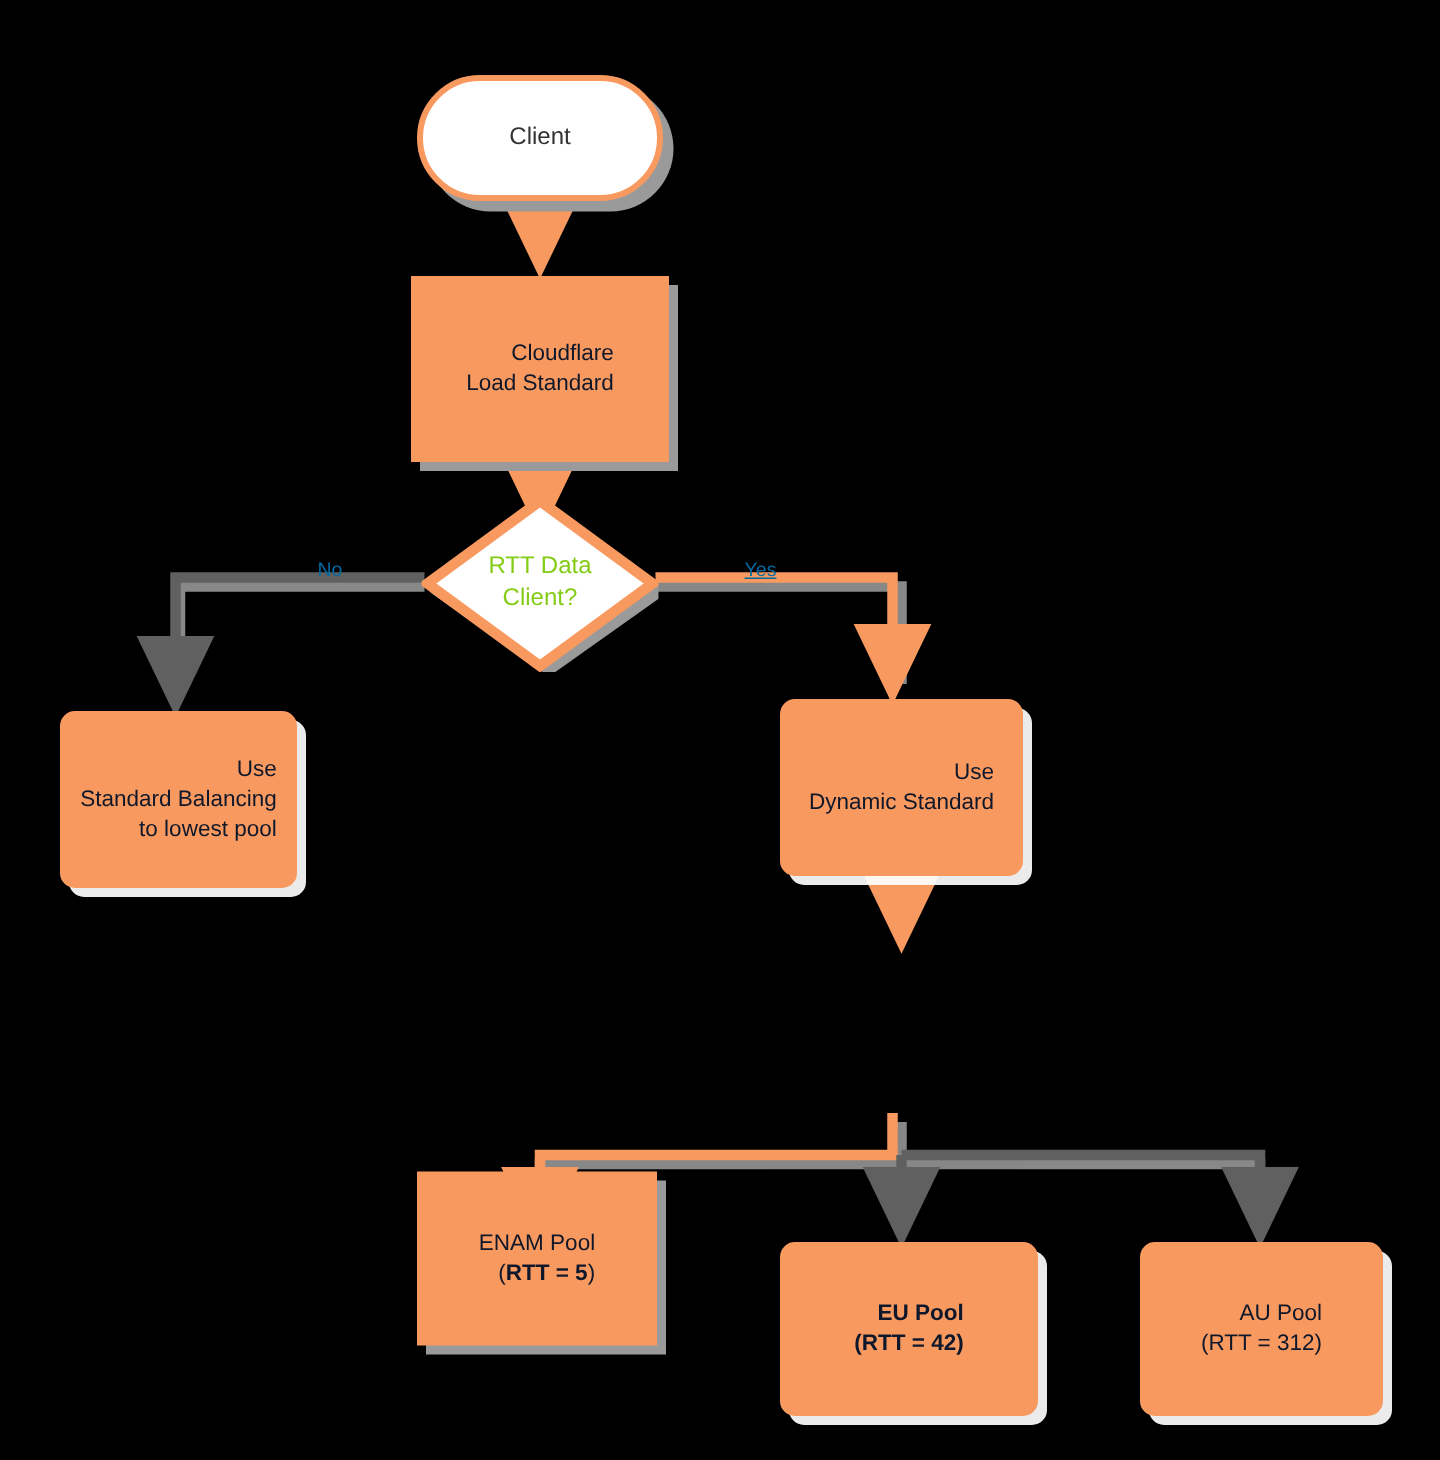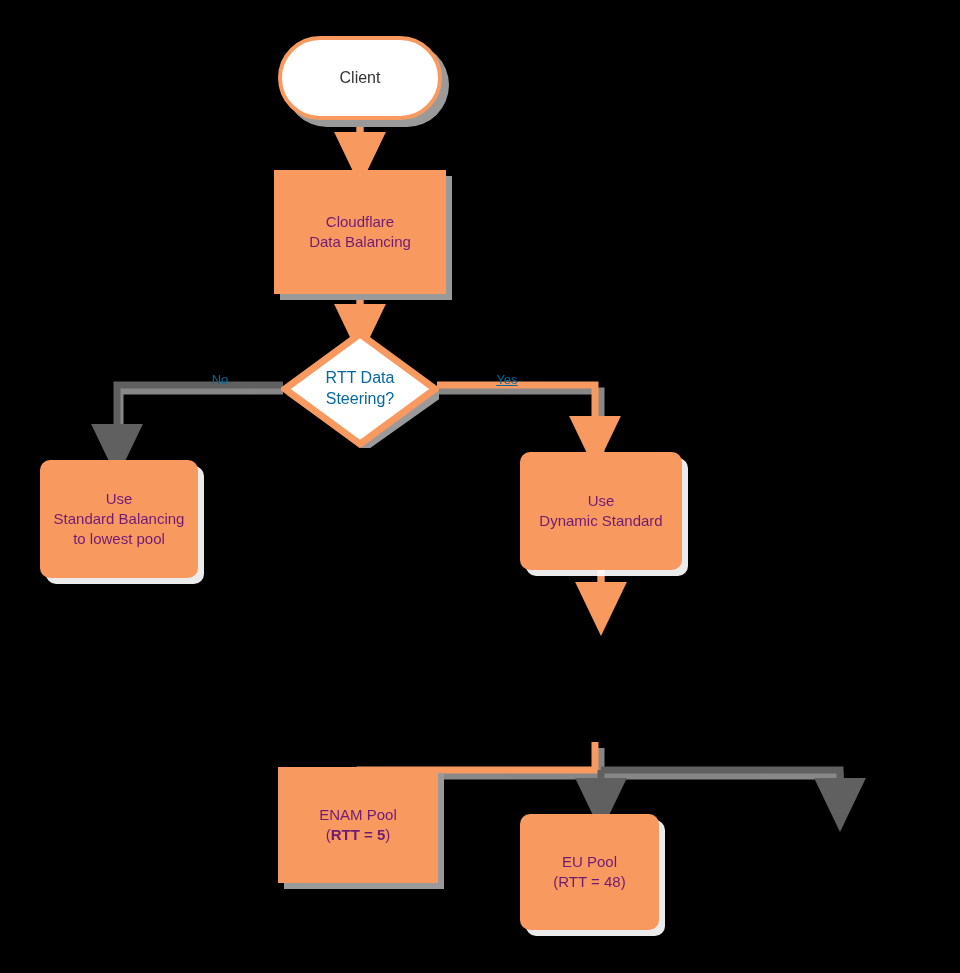--- a/index.html
+++ b/index.html
@@ -23,27 +23,28 @@
     width: 960px;
     height: 973px;
     pointer-events: none;
   }
   .node {
     position: absolute;
     box-sizing: border-box;
     display: flex;
     align-items: center;
     justify-content: center;
-    text-align: center;
+    text-align: right;
     line-height: 1.32;
+    margin-top: 14px;
   }
   
   .proc {
     background: #F89A60;
-    color: #701a75;
+    color: #0f172a;
     font-size: 15px;
     box-shadow: 6px 6px 0 0 rgba(255,255,255,0.92);
   }
   .proc.round {
     border-radius: 10px;
   }
   .proc.sharp {
     border-radius: 0px;
     box-shadow: 6px 6px 0 0 #9a9a9a;
   }
@@ -66,21 +67,21 @@
     width: 100%; height: 100%;
   }
   .diamond-label {
     position: absolute;
     left: 0; top: 0;
     width: 100%; height: 100%;
     display: flex;
     align-items: center;
     justify-content: center;
     text-align: center;
-    color: #0369a1;
+    color: #84cc16;
     font-size: 16px;
     line-height: 1.3;
   }
   .edge-label {
     position: absolute;
     color: #0369a1;
     font-size: 13px;
     line-height: 1;
     text-align: center;
     white-space: nowrap;
@@ -136,33 +137,33 @@
     <span>Yes</span>
   </div>
 
   <div class="node term" style="left:278px; top:36px; width:164px; height:84px;">
     <span>Client</span>
   </div>
 
   <div class="node proc sharp" style="left:274px; top:170px; width:172px; height:124px;">
     <div>
       <span class="lt">Cloudflare</span>
-      <span class="lt">Data Balancing</span>
+      <span class="lt">Load Standard</span>
     </div>
   </div>
 
   <div class="decision-wrap" style="left:281px; top:330px; width:158px; height:118px;">
     <svg class="diamond-shape" viewBox="0 0 158 118" preserveAspectRatio="none" xmlns="http://www.w3.org/2000/svg">
       <polygon points="85,9 164,65 85,121 6,65" fill="#9a9a9a"></polygon>
       <polygon points="79,4 154,59 79,114 4,59" fill="#FFFFFF" stroke="#F89A60" stroke-width="7"></polygon>
     </svg>
     <div class="diamond-label">
       <div>
         <span class="lt">RTT Data</span>
-        <span class="lt">Steering?</span>
+        <span class="lt">Client?</span>
       </div>
     </div>
   </div>
 
   <div class="node proc round" style="left:40px; top:460px; width:158px; height:118px;">
     <div>
       <span class="lt">Use</span>
       <span class="lt">Standard Balancing</span>
       <span class="lt">to lowest pool</span>
     </div>
@@ -178,23 +179,31 @@
 
   <div class="node proc sharp" style="left:278px; top:767px; width:160px; height:116px;">
     <div>
       <span class="lt">ENAM Pool</span>
       <span class="lt">
         <span>(</span><span class="bold">RTT = 5</span><span>)</span>
       </span>
     </div>
   </div>
 
-  <div class="node proc round" style="left:520px; top:814px; width:139px; height:116px;">
+  <div class="node proc round" style="left:520px; top:814px; width:172px; height:116px;font-weight:bold;">
     <div>
       <span class="lt">EU Pool</span>
       <span class="lt">
-        <span>(</span><span>RTT = 48</span><span>)</span>
+        <span>(</span><span>RTT = 42</span><span>)</span>
       </span>
     </div>
   </div>
 
+  <div class="node proc round" style="left:760px; top:814px; width:162px; height:116px;">
+    <div>
+      <span class="lt">AU Pool</span>
+      <span class="lt">
+        <span>(</span><span>RTT = 312</span><span>)</span>
+      </span>
+    </div>
+  </div>
 
 </div>
 
 </body></html>

